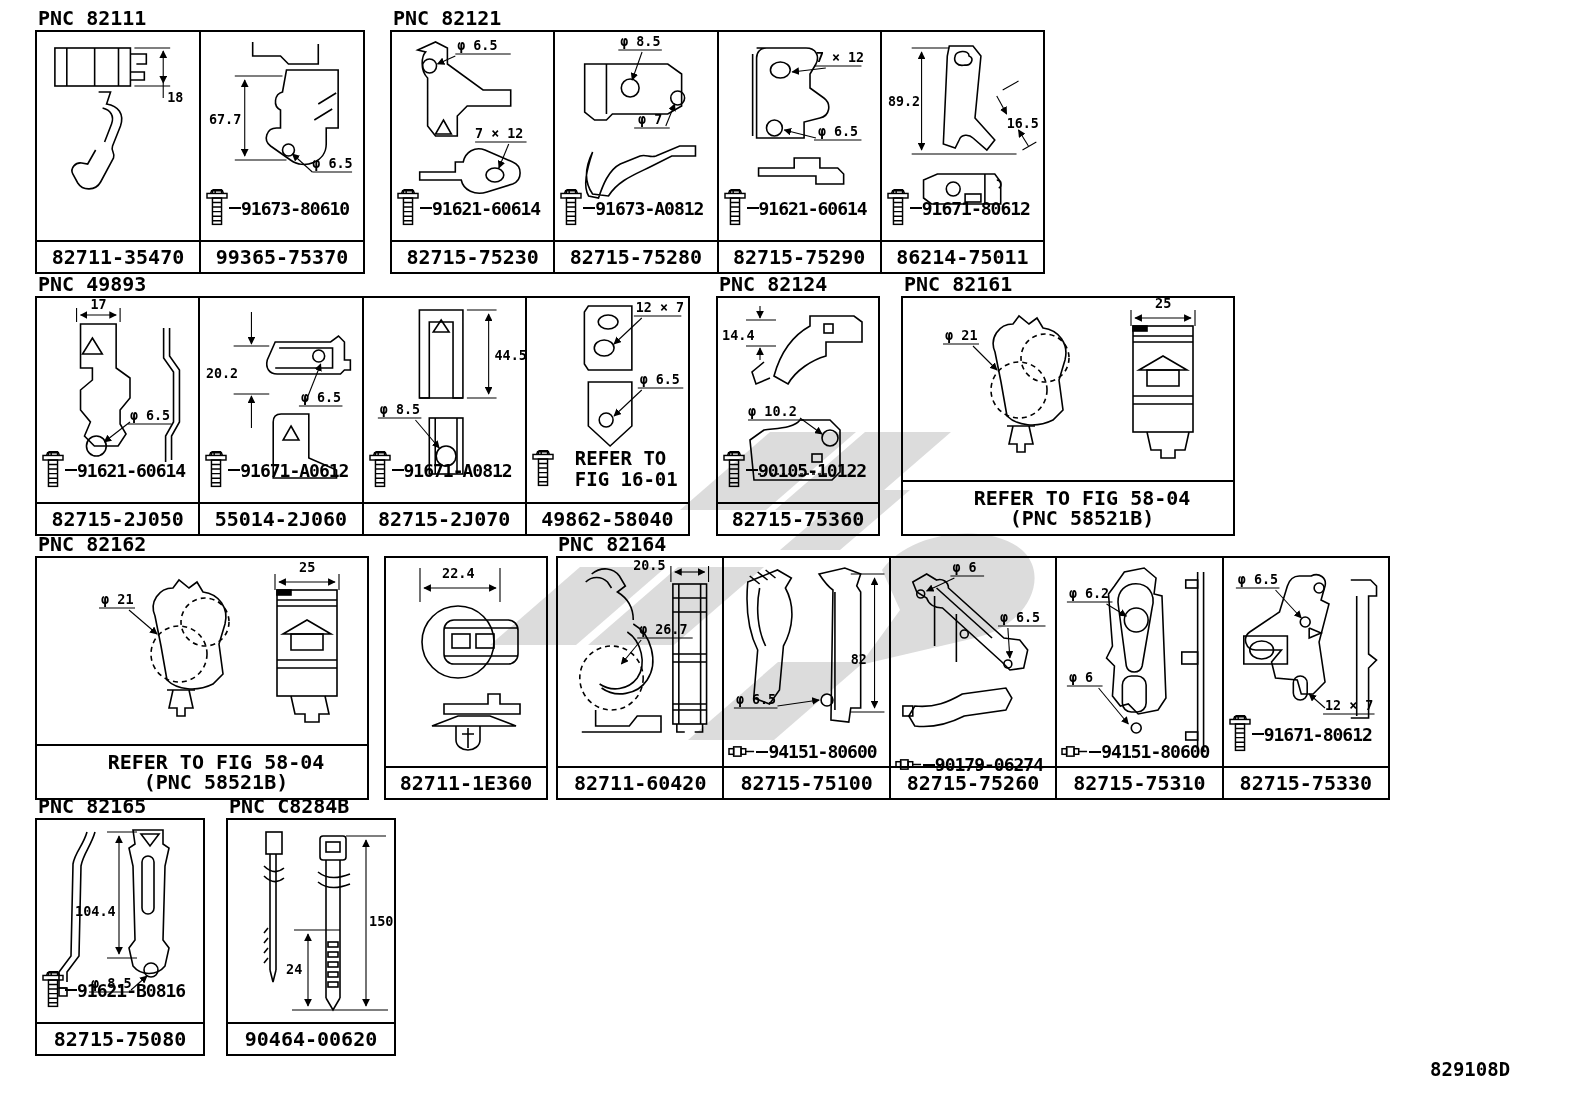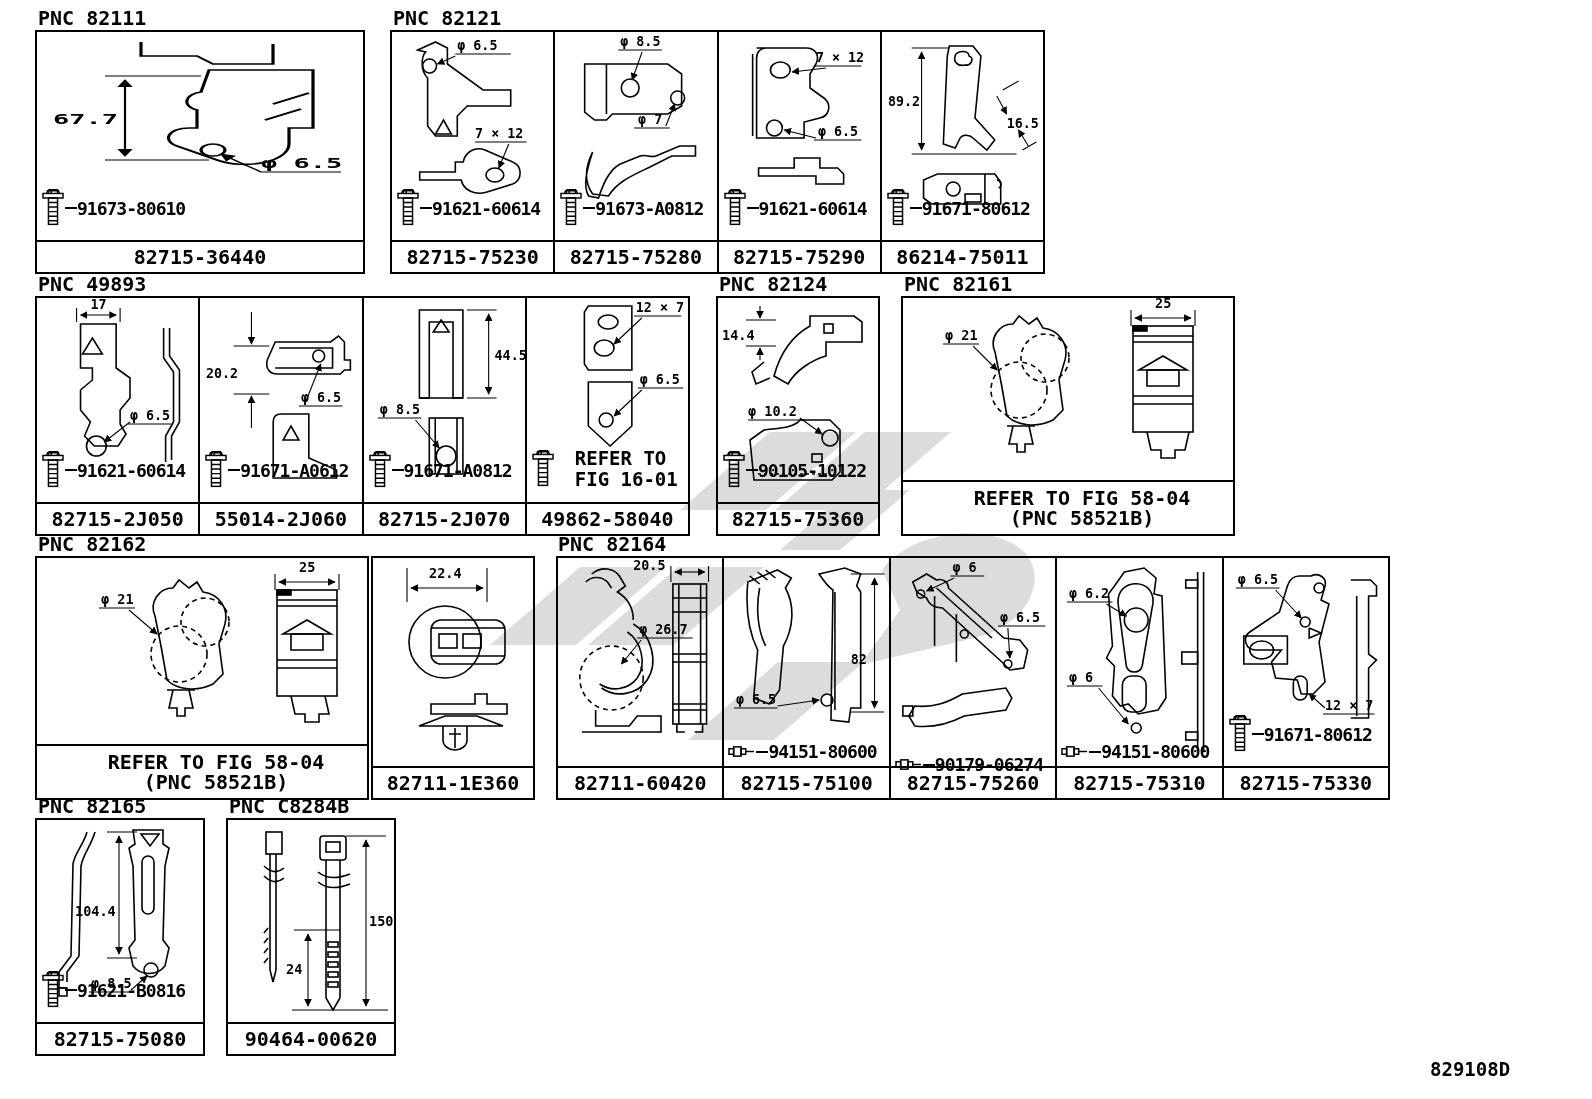--- a/index.html
+++ b/index.html
@@ -64,20 +64,42 @@
       <path d="M452,160 C480,120 560,112 592,140 C620,165 600,215 545,228 L430,255 L470,200 Z"></path>
       <path d="M350,140 L420,80 h60 L410,140 Z"></path>
     </g>
   </svg>
 
   <div class="pnc" style="left:38px;top:6px">PNC 82111</div>
   <div class="box" style="left:35px;top:30px;width:326px;height:240px">
     <div class="cell">
       <svg class="draw" style="height:208px" viewBox="0 0 163 208" preserveAspectRatio="none">
         <g class="s">
+          <rect x="18" y="16" width="76" height="38"></rect>
+          <line x1="30" y1="16" x2="30" y2="54"></line>
+          <line x1="58" y1="16" x2="58" y2="54"></line>
+          <line x1="82" y1="16" x2="82" y2="54"></line>
+          <path d="M94,22 h16 v10 h-10 M94,40 h14 v8 h-14"></path>
+          <path d="M62,60 h12 l-4,12 c12,2 18,10 14,22 l-8,20 c-2,5 3,7 1,12 l-13,24 c-5,9 -18,9 -23,1 l-5,-9 c-3,-6 3,-12 9,-11 l6,1 8,-14"></path>
+          <path d="M66,76 c8,2 12,8 9,16 l-7,18"></path>
+        </g>
+        <g class="d">
+          <path d="M98,16 h36 M98,54 h36"></path>
+          <line x1="127" y1="19" x2="127" y2="51" marker-start="url(#ar)" marker-end="url(#ar)"></line>
+          <line x1="127" y1="51" x2="127" y2="66"></line>
+        </g>
+        <text class="dt" x="131" y="70">18</text>
+      </svg>
+      <div class="band">
+        <div>82711-35470</div>
+      </div>
+    </div>
+    <div class="cell">
+      <svg class="draw" style="height:208px" viewBox="0 0 163 208" preserveAspectRatio="none">
+        <g class="s">
           <path d="M52,10 v14 h28 l8,8 h30 V12"></path>
           <path d="M86,38 L138,38 L138,96 L126,96 L126,112 C126,130 104,138 90,128 L70,114 C62,108 66,96 76,96 L80,96 L80,78 C72,74 74,62 82,60 Z"></path>
           <circle cx="88" cy="118" r="6"></circle>
           <path d="M118,72 l18,-11 M114,88 l18,-11"></path>
         </g>
         <g class="d">
           <path d="M34,44 h48 M34,128 h52"></path>
           <line x1="44" y1="48" x2="44" y2="124" marker-start="url(#ar)" marker-end="url(#ar)"></line>
           <line x1="92" y1="122" x2="112" y2="140" marker-start="url(#ar)"></line>
           <path d="M112,140 h40"></path>
@@ -86,21 +108,21 @@
         <text class="dt" x="112" y="136">φ 6.5</text>
       </svg>
       <div class="fast">
         <svg width="24" height="40" viewBox="0 0 26 44">
             <use href="#boltSym"></use>
           </svg>
         <span class="fline"></span>
         <span class="flabel">91673-80610</span>
       </div>
       <div class="band">
-        <div>82715-36440</div>
+        <div>99365-75370</div>
       </div>
     </div>
   </div>
 
   <div class="pnc" style="left:393px;top:6px">PNC 82121</div>
   <div class="box" style="left:390px;top:30px;width:651px;height:240px">
     <div class="cell">
       <svg class="draw" style="height:208px" viewBox="0 0 163 208" preserveAspectRatio="none">
         <g class="s">
           <path d="M26,18 l18,-8 12,6 v16 l36,26 h28 v16 h-44 l-10,10 v20 h-22 l-8,-10 v-48 c-8,-8 -6,-22 -2,-26 z"></path>
@@ -437,21 +459,21 @@
         </g>
         <text class="dt" x="64" y="46">φ 21</text>
         <text class="dt" x="262" y="14">25</text>
       </svg>
       <div class="band tall">
         <div>REFER TO FIG 58-04</div>
         <div>(PNC 58521B)</div>
       </div>
     </div>
   </div>
-  <div class="box" style="left:371px;top:556px;width:160px;height:240px">
+  <div class="box" style="left:384px;top:556px;width:160px;height:240px">
     <div class="cell">
       <svg class="draw" style="height:208px" viewBox="0 0 160 208" preserveAspectRatio="none">
         <g class="s">
           <circle cx="72" cy="84" r="36"></circle>
           <rect x="58" y="62" width="74" height="44" rx="10"></rect>
           <rect x="66" y="76" width="18" height="14"></rect>
           <rect x="90" y="76" width="18" height="14"></rect>
           <path d="M58,70 h74 M58,98 h74"></path>
           <path d="M58,146 h44 v-10 h12 v10 h20 v10 h-76 z"></path>
           <path d="M46,168 h84 l-26,-10 h-32 z"></path>

